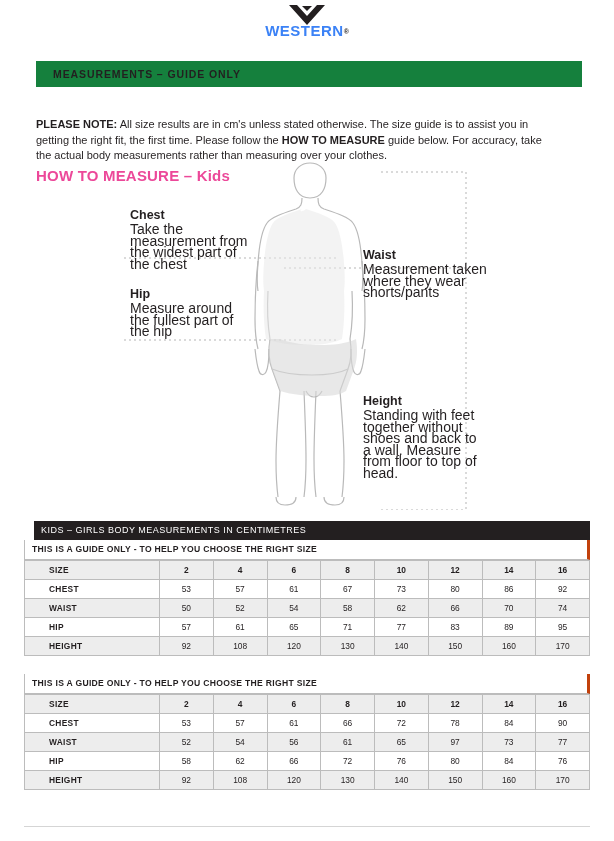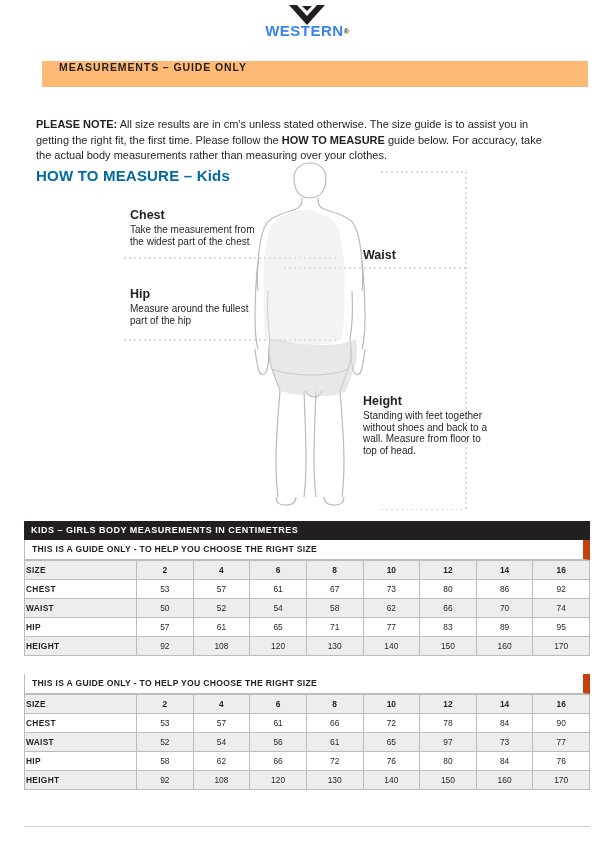--- a/index.html
+++ b/index.html
@@ -53,24 +53,23 @@
     font-weight: bold;
   }
 
   
   .measure-bar {
     position: absolute;
     top: 61px;
     left: 36px;
     width: 546px;
     height: 26px;
-    background: #fdba74;
+    background: #15803d;
     display: flex;
-    align-items: flex-start;
-    margin-left: 6px;
+    align-items: center;
   }
   .measure-bar-text {
     font-size: 10.5px;
     font-weight: bold;
     letter-spacing: 0.9px;
     color: #231f20;
     padding-left: 17px;
   }
 
   
@@ -87,21 +86,21 @@
   .note b { font-weight: bold; }
 
   
   .howto-title {
     position: absolute;
     top: 167px;
     left: 36px;
     font-size: 15px;
     font-weight: bold;
     letter-spacing: 0.2px;
-    color: #0369a1;
+    color: #ec4899;
   }
 
   
   .figure-area {
     position: absolute;
     top: 160px;
     left: 36px;
     width: 546px;
     height: 350px;
   }
@@ -114,21 +113,21 @@
     position: absolute;
     width: 125px;
   }
   .callout .c-title {
     font-size: 12.5px;
     font-weight: bold;
     color: #231f20;
     margin-bottom: 2px;
   }
   .callout .c-body {
-    font-size: 10px;
+    font-size: 14px;
     line-height: 11.5px;
     color: #231f20;
   }
   .c-chest  { top: 48px;  left: 94px; }
   .c-hip    { top: 127px; left: 94px; }
   .c-waist  { top: 88px;  left: 327px; }
   .c-height { top: 234px; left: 327px; }
 
   
   .table-block {
@@ -136,56 +135,57 @@
     left: 24px;
     width: 566px;
   }
   .tbl-girls { top: 521px; }
   .tbl-boys  { top: 674px; }
 
   .tbl-header {
     background: #231f20;
     color: #ffffff;
     font-size: 9px;
-    font-weight: bold;
+    font-weight: normal;
     letter-spacing: 0.5px;
     padding: 4px 6px 4px 7px;
     height: 11px;
     line-height: 11px;
+    margin-left: 10px;
   }
   .tbl-sub {
     background: #ffffff;
     color: #231f20;
     font-size: 8.6px;
     font-weight: bold;
     letter-spacing: 0.3px;
     padding: 4px 6px 4px 7px;
     border-left: 1px solid #bcbcbc;
-    border-right: 7px solid #c2410c;
+    border-right: 3px solid #c2410c;
     border-bottom: 1px solid #bcbcbc;
     height: 11px;
     line-height: 11px;
     box-sizing: content-box;
   }
   table.sz {
     border-collapse: collapse;
     width: 566px;
     table-layout: fixed;
   }
   table.sz td {
     border: 1px solid #bcbcbc;
     font-size: 8.4px;
     height: 18px;
     padding: 0;
     text-align: center;
     color: #231f20;
   }
   table.sz td.rowhead {
     text-align: left;
-    padding-left: 1px;
+    padding-left: 24px;
     font-weight: bold;
     letter-spacing: 0.3px;
     width: 110px;
   }
   table.sz tr.shade td {
     background: #ededed;
   }
   table.sz tr.head-row td {
     font-weight: bold;
     background: #ededed;
@@ -285,20 +285,21 @@
     <div class="callout c-chest">
       <div class="c-title">Chest</div>
       <div class="c-body">Take the measurement from the widest part of the chest</div>
     </div>
     <div class="callout c-hip">
       <div class="c-title">Hip</div>
       <div class="c-body">Measure around the fullest part of the hip</div>
     </div>
     <div class="callout c-waist">
       <div class="c-title">Waist</div>
+      <div class="c-body">Measurement taken where they wear shorts/pants</div>
     </div>
     <div class="callout c-height">
       <div class="c-title">Height</div>
       <div class="c-body">Standing with feet together without shoes and back to a wall. Measure from floor to top of head.</div>
     </div>
   </div>
 
   <div class="table-block tbl-girls">
     <div class="tbl-header">KIDS – GIRLS BODY MEASUREMENTS IN CENTIMETRES</div>
     <div class="tbl-sub">THIS IS A GUIDE ONLY - TO HELP YOU CHOOSE THE RIGHT SIZE</div>

